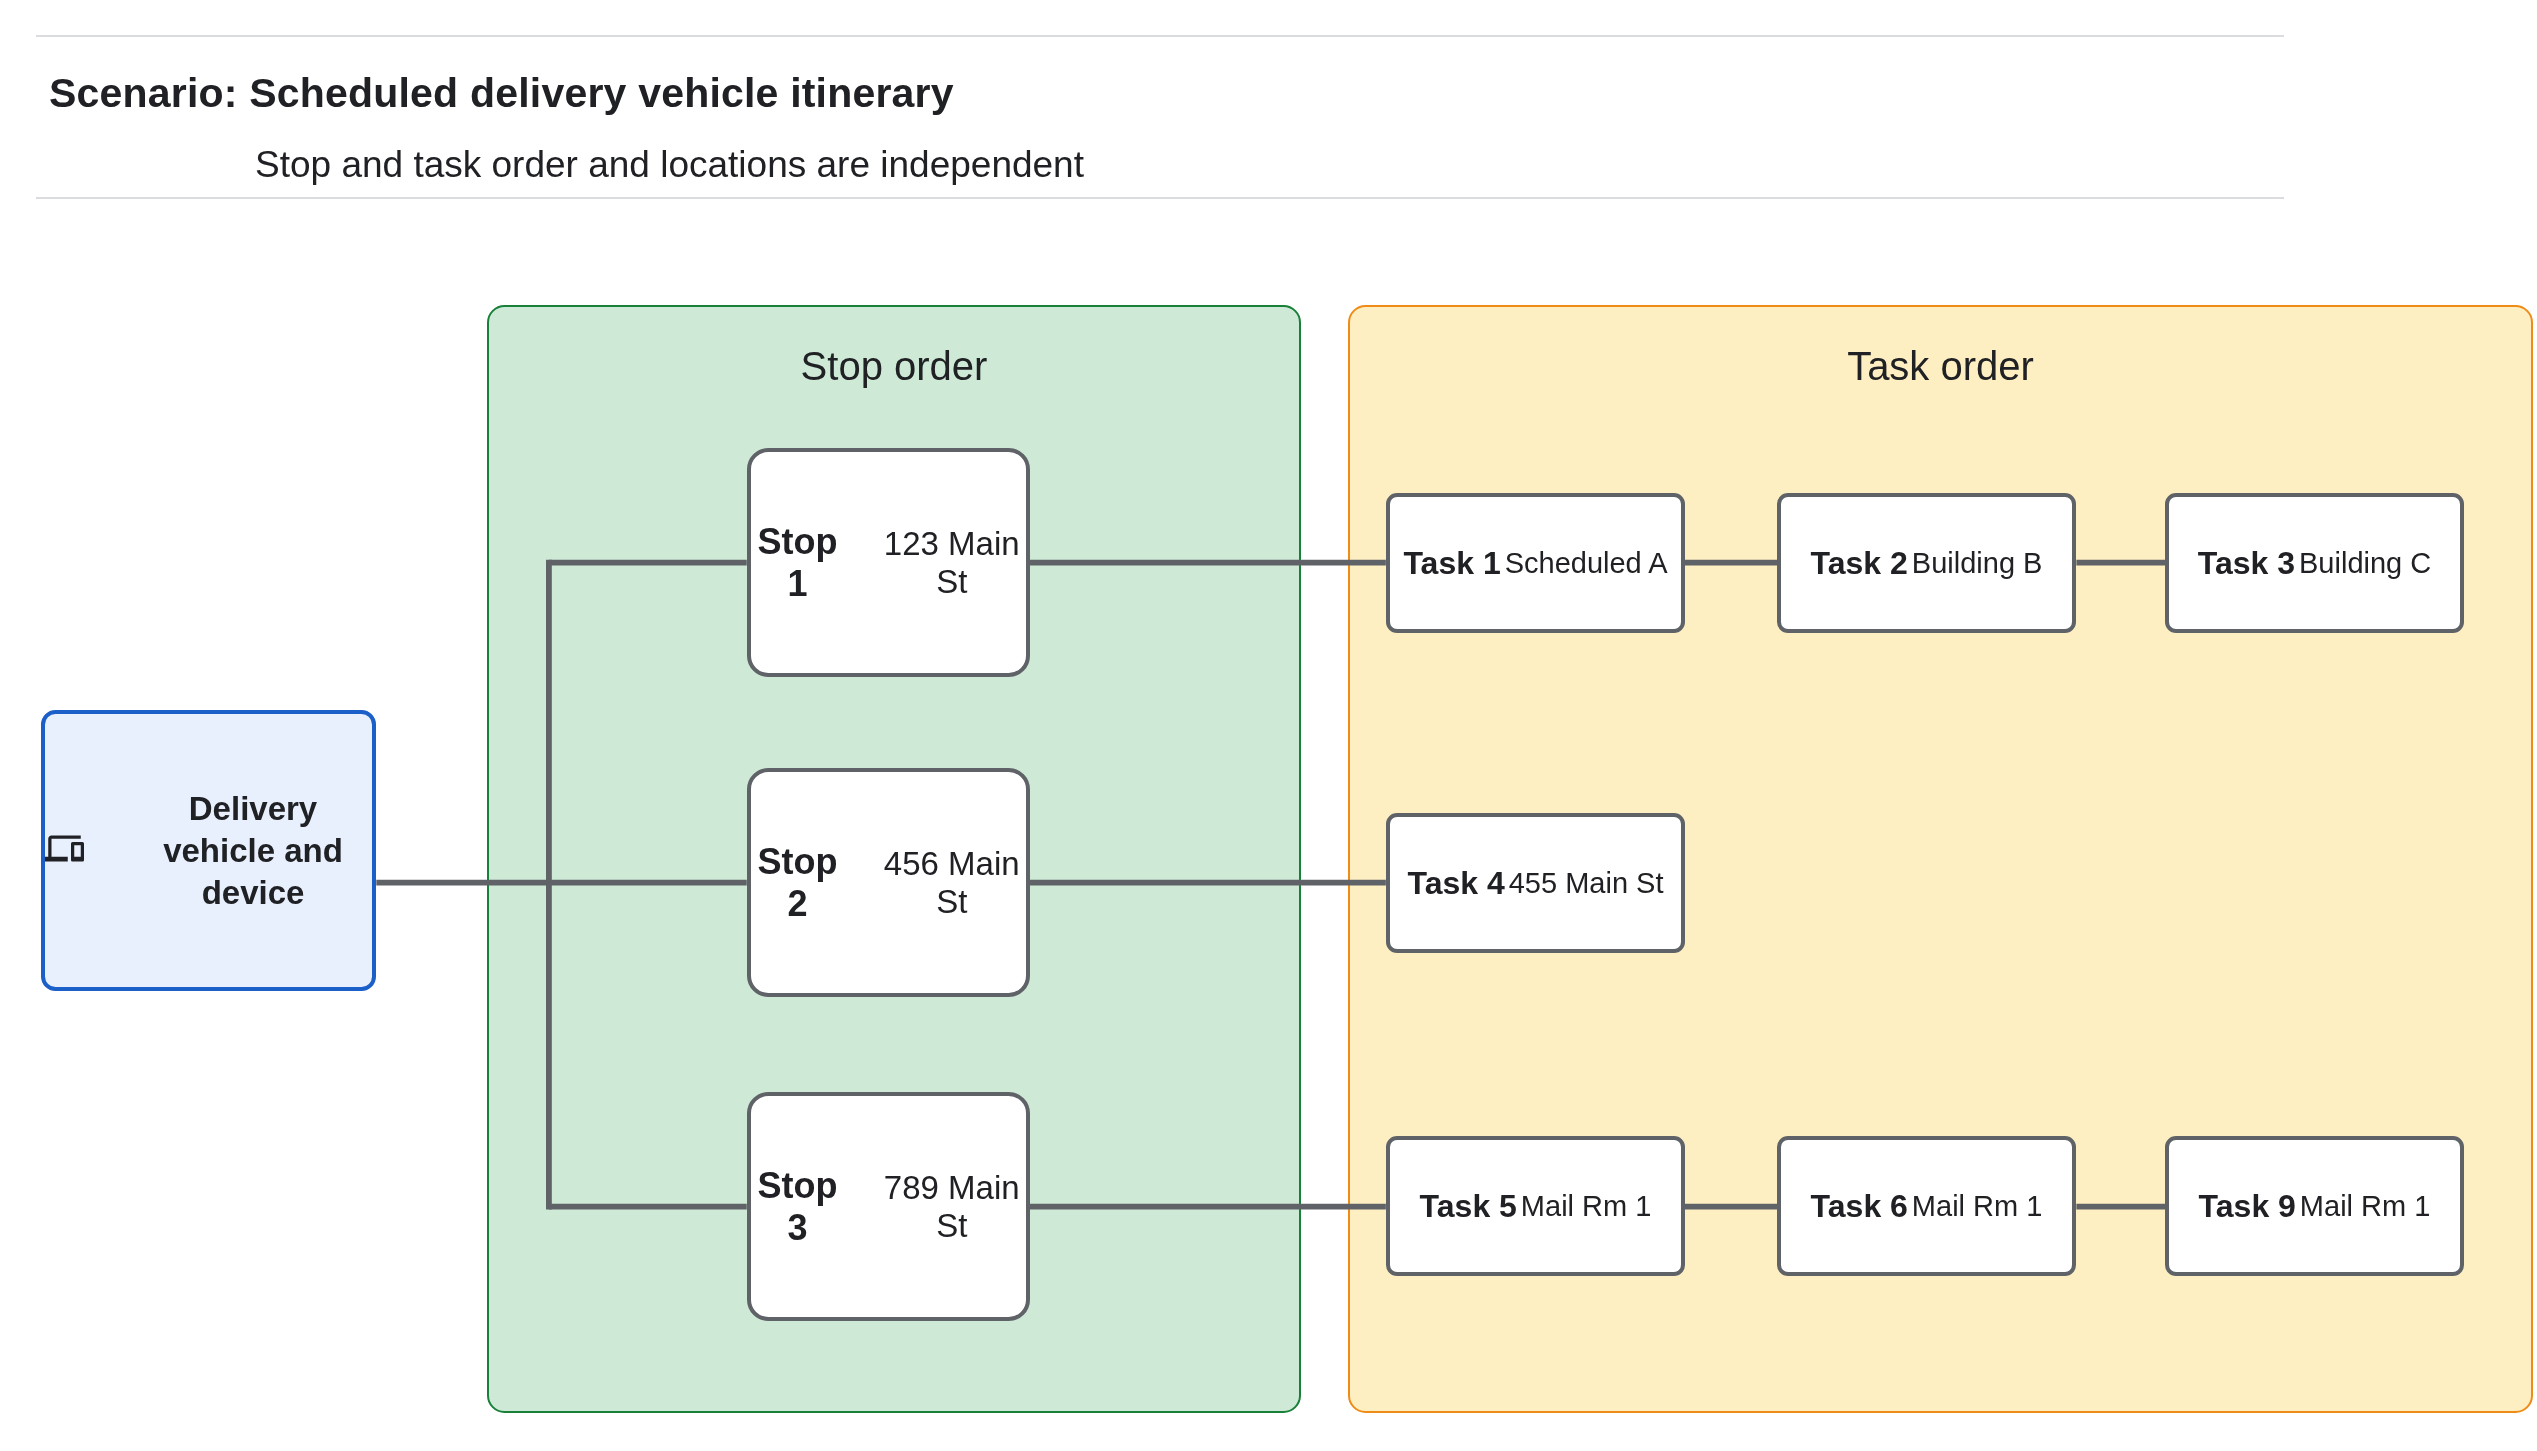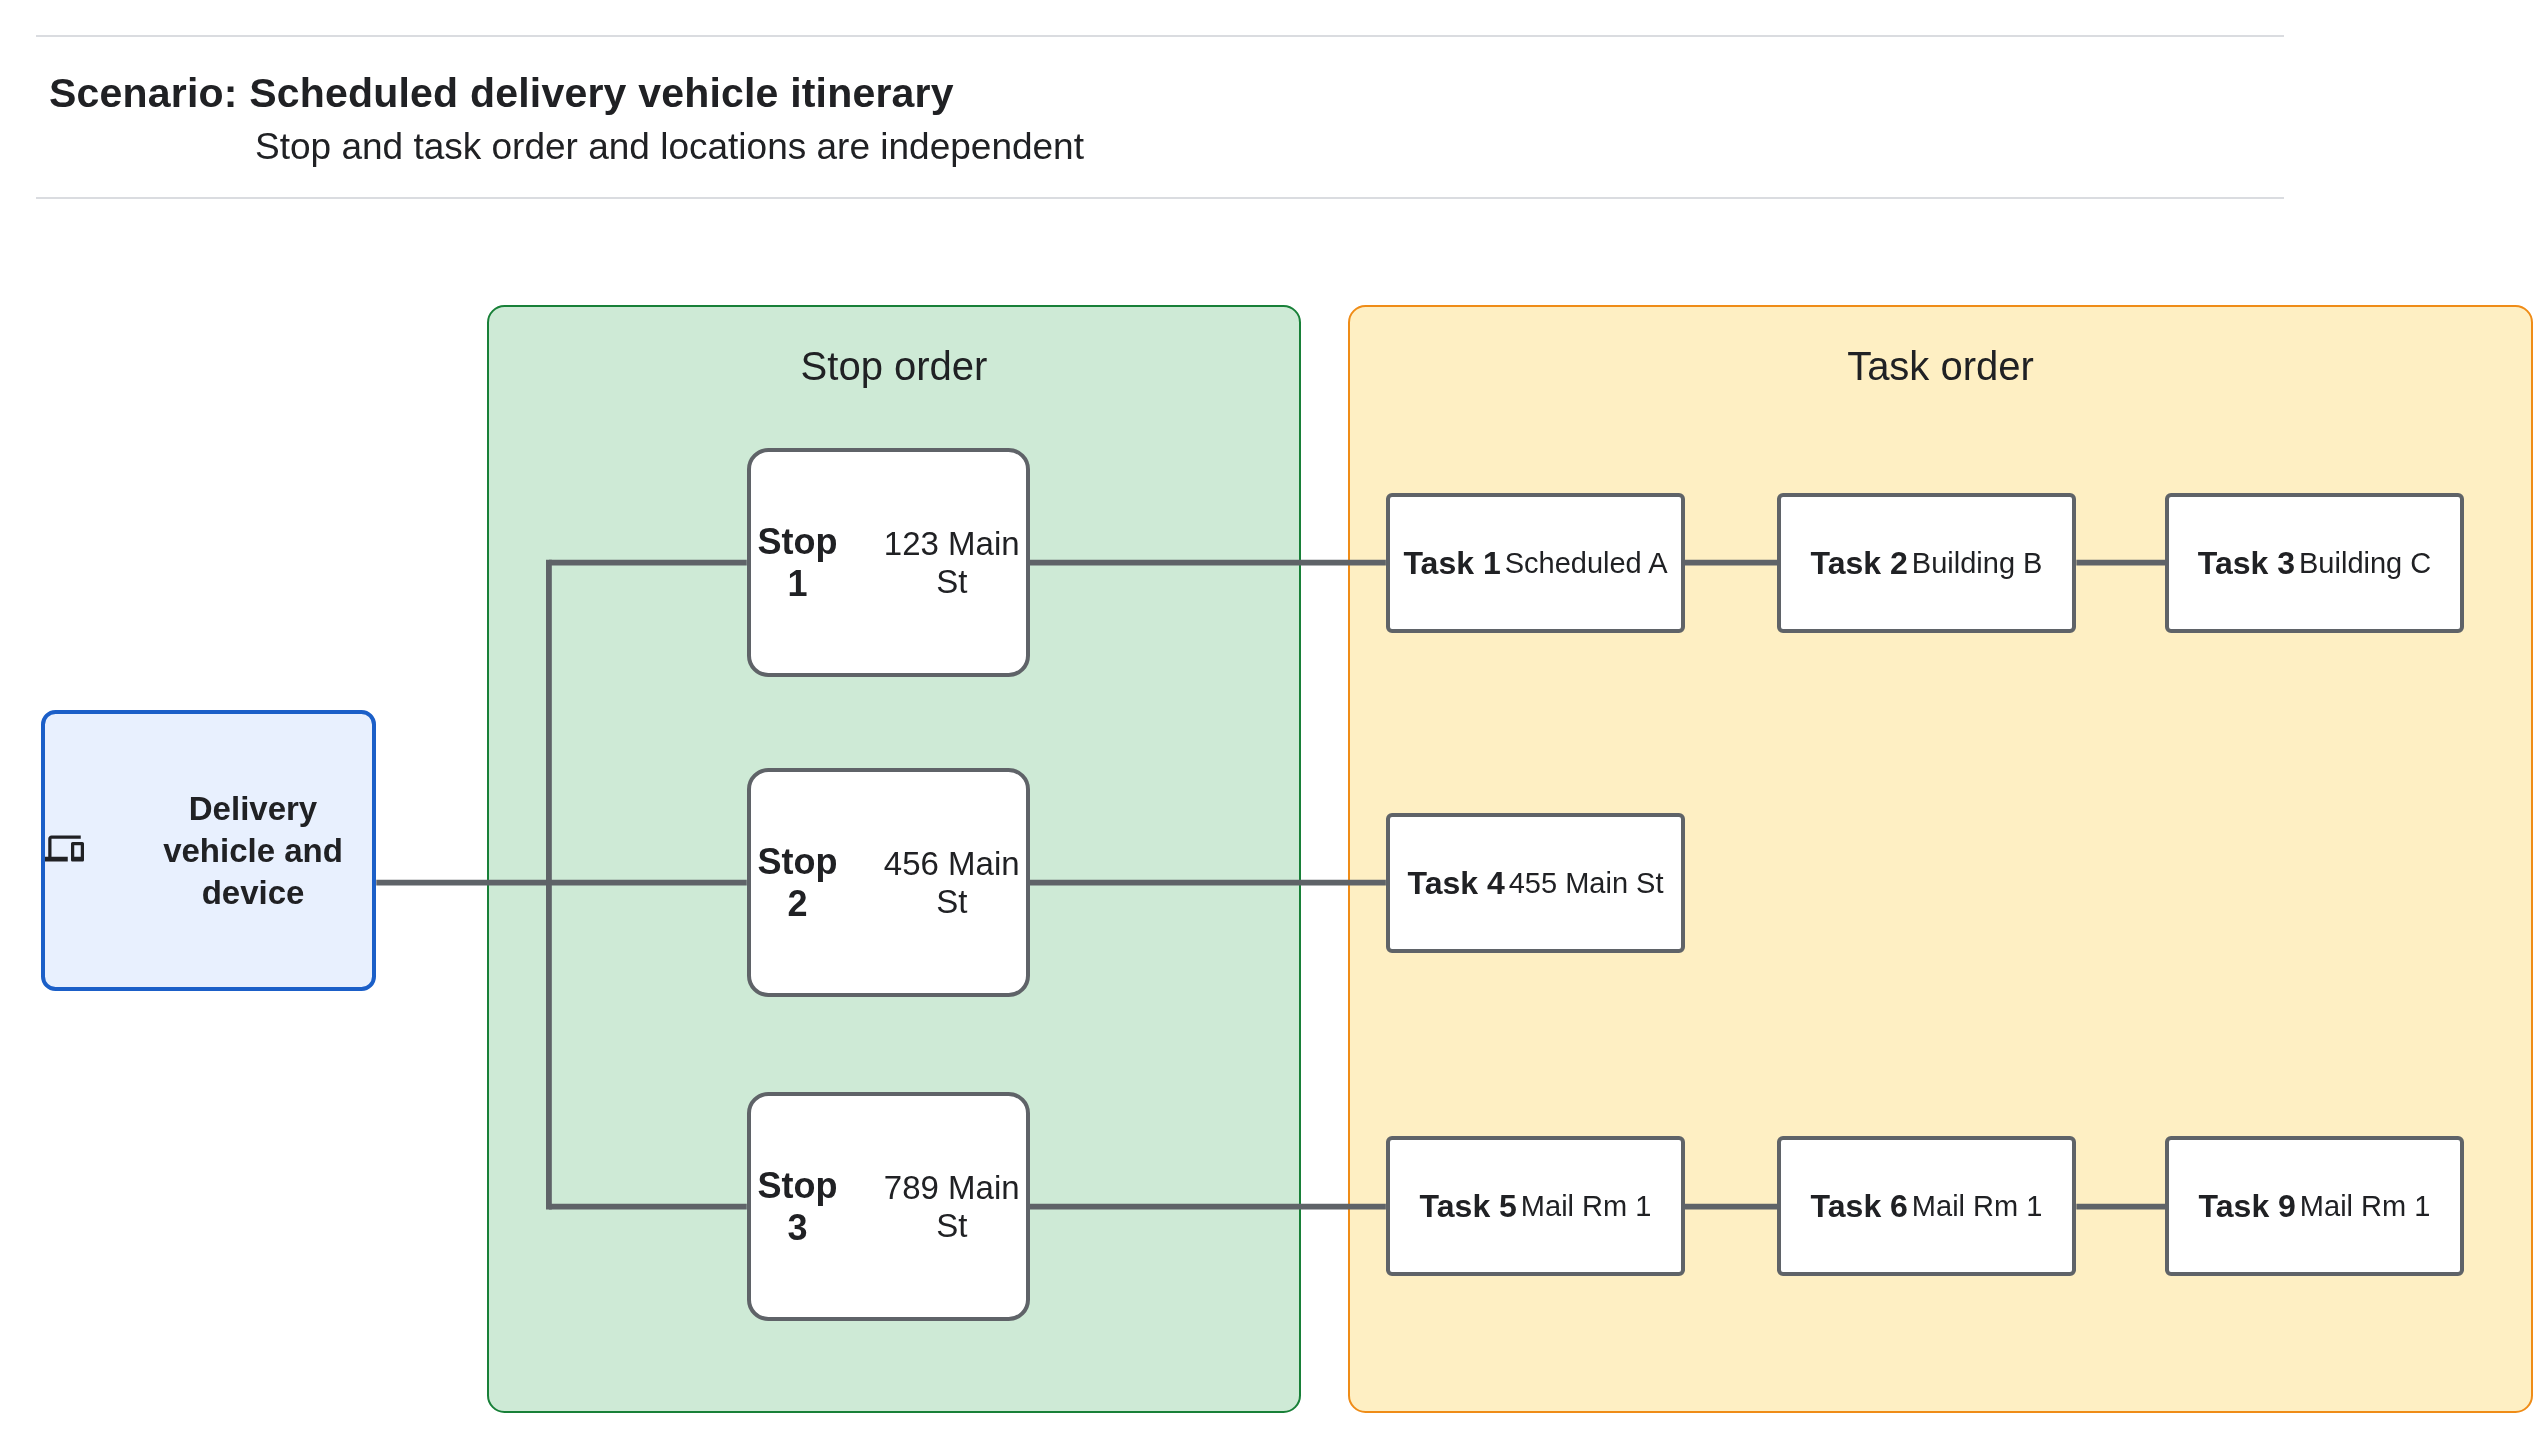--- a/index.html
+++ b/index.html
@@ -25,21 +25,21 @@
   }
   .rule{position:absolute;height:1.9px;background:var(--rule);}
   .rule-top{left:36px;top:35px;width:2248px;}
   .rule-bottom{left:36px;top:197px;width:2248px;}
   .title{
     position:absolute;left:49px;top:70px;
     font-size:41px;font-weight:bold;letter-spacing:0.2px;
     white-space:nowrap;
   }
   .subtitle{
-    position:absolute;left:255px;top:126px;
+    position:absolute;left:255px;top:144px;
     font-size:37px;font-weight:normal;
     white-space:nowrap;
   }
   .panel{
     position:absolute;top:305px;height:1108px;
     border-radius:17.5px;box-sizing:border-box;
     z-index:0;
   }
   .panel-stop{
     left:487px;width:814px;
@@ -76,21 +76,21 @@
     padding:0 29px;
   }
   .devices-icon{width:93px;height:74px;display:block;}
   .node-stop{
     left:747px;width:283px;height:229px;
     border-radius:21.3px;gap:9.7px;
   }
   .node-stop .node-title{font-size:36px;font-weight:bold;}
   .node-stop .node-sub{font-size:33px;margin-left:24px;}
   .node-task{
-    width:299px;height:140px;border-radius:6px;gap:4px;
+    width:299px;height:140px;border-radius:11px;gap:4px;
   }
   .node-task .node-title{font-size:32px;font-weight:bold;}
   .node-task .node-sub{font-size:29px;}
   .stop-1{top:448px;}
   .stop-2{top:768px;}
   .stop-3{top:1092px;}
   .row-1{top:493px;}
   .row-2{top:813px;}
   .row-3{top:1136px;}
   .col-1{left:1386px;}

